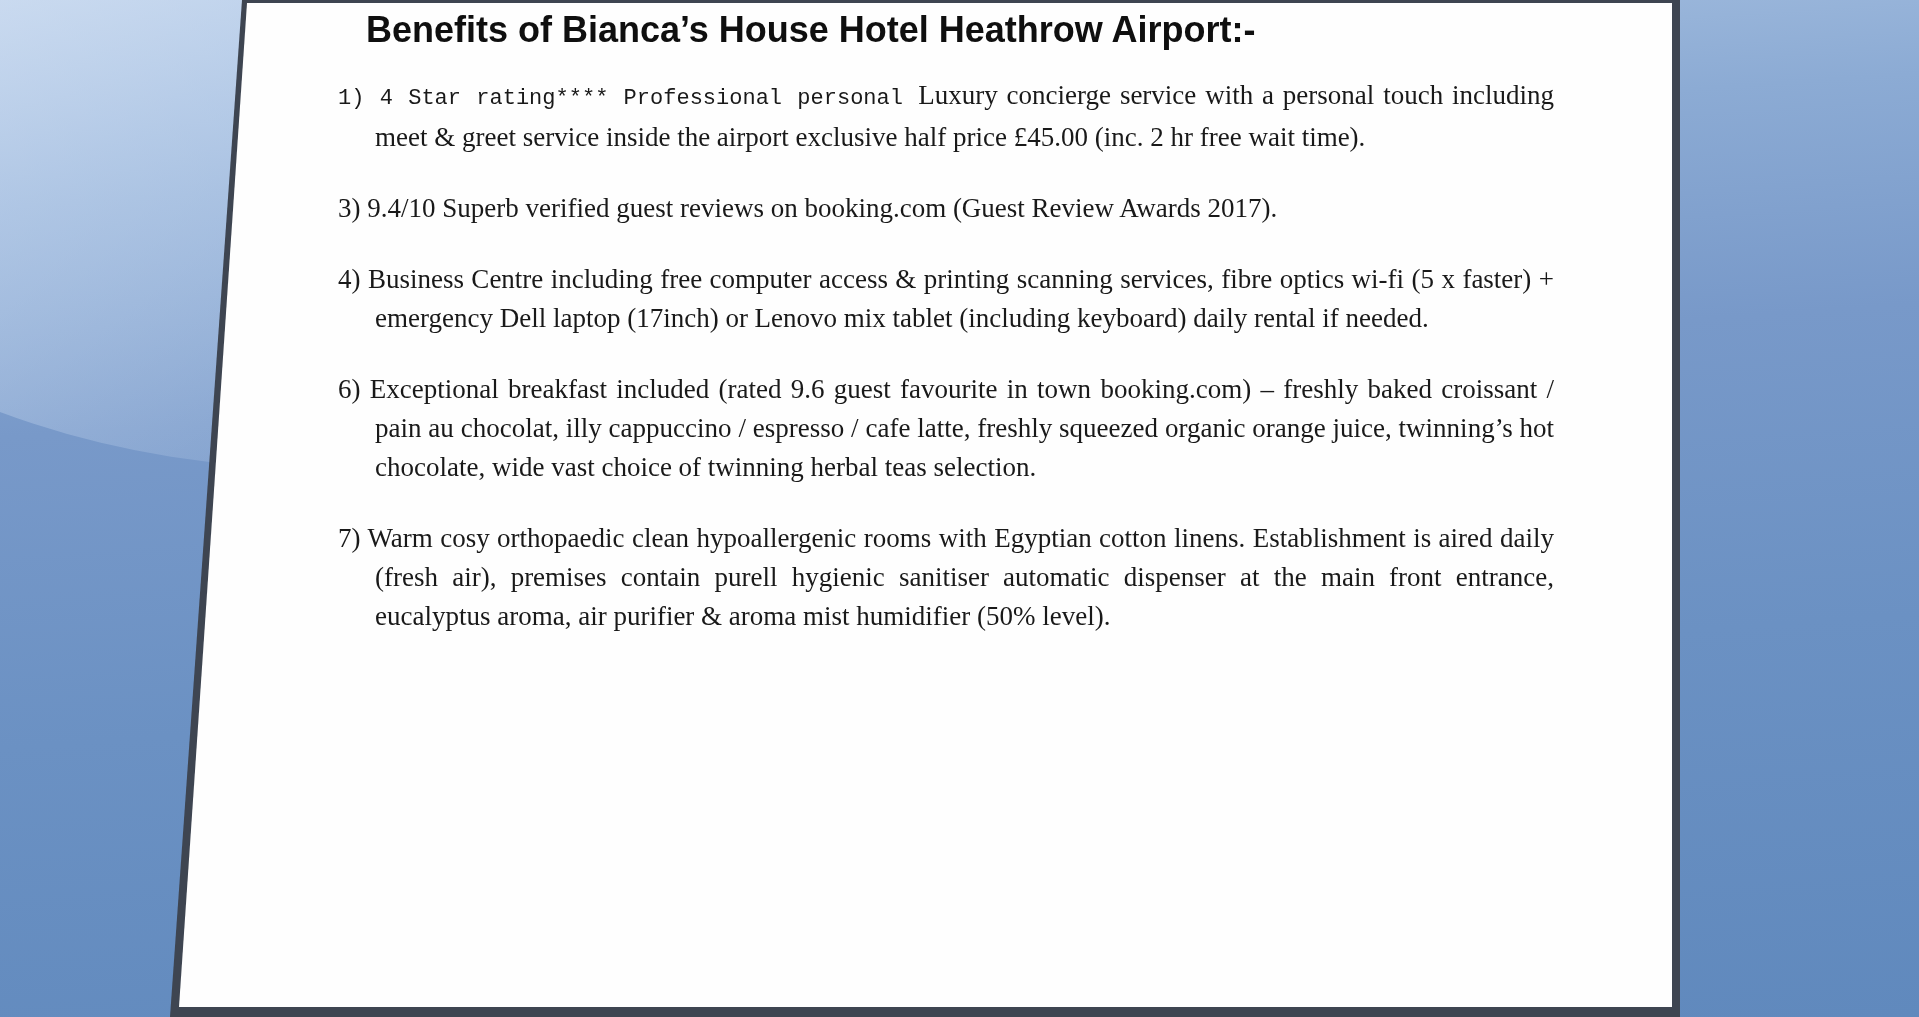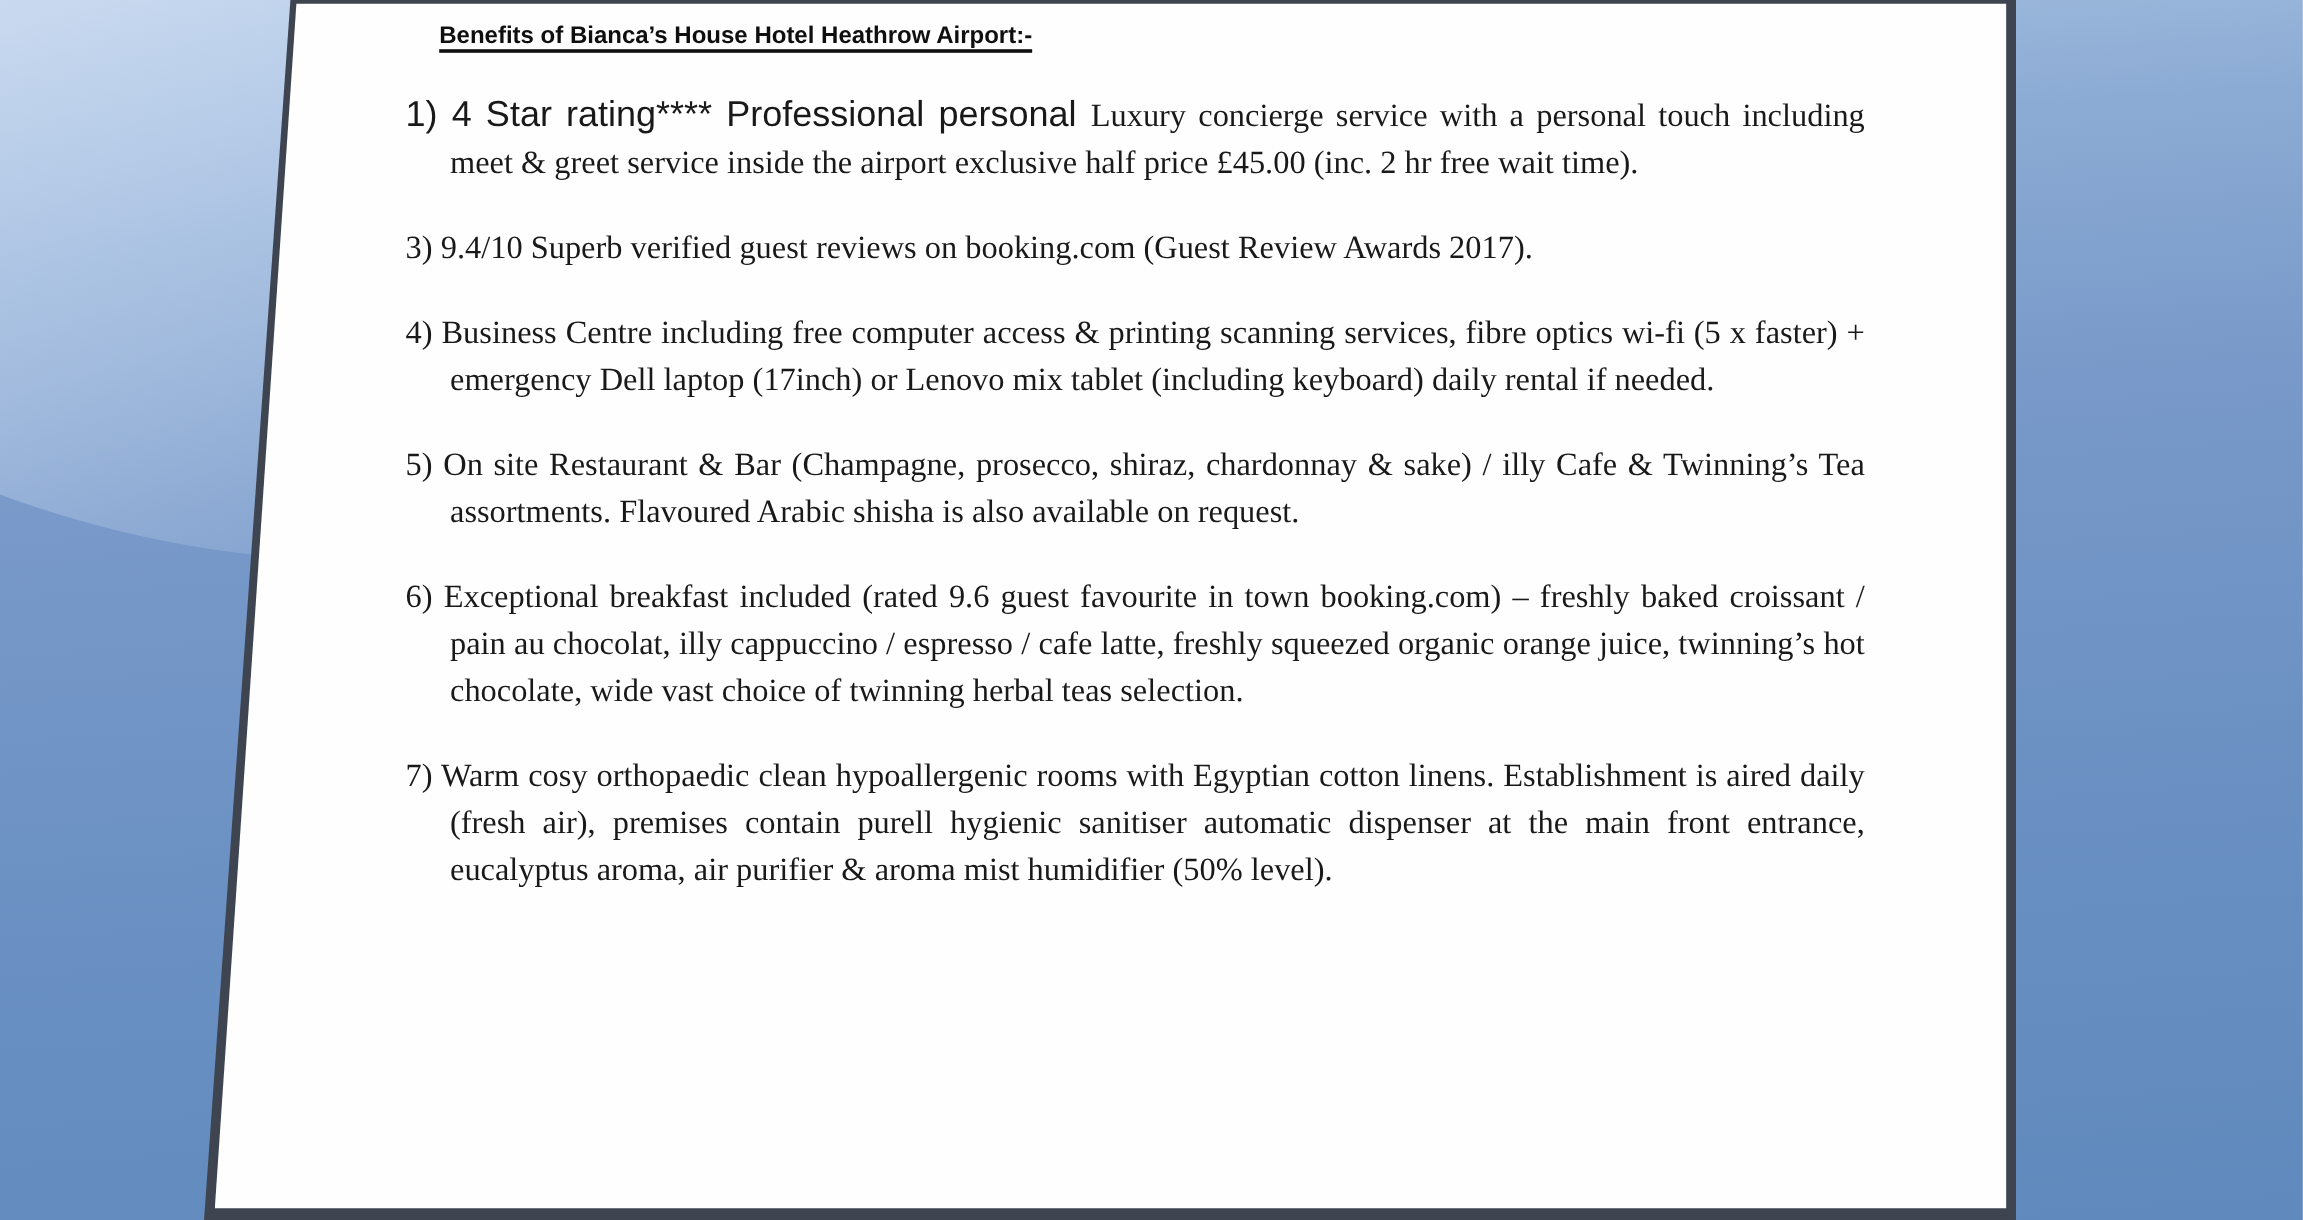--- a/index.html
+++ b/index.html
@@ -20,43 +20,42 @@
   }
   .slide-panel{
     position:absolute;inset:0;background:#fefefe;
     clip-path:polygon(247px 3px,1672px 3px,1672px 1007px,179px 1007px);
   }
   .slide-content{
     position:absolute;left:338px;top:10px;width:1216px;color:#191919;
   }
   .page-title{
     font-family:"Liberation Sans", sans-serif;
-    font-weight:bold;font-size:20px;line-height:40px;color:#0f0f0f;
-    text-decoration:underline;text-decoration-thickness:2.5px;text-underline-offset:5px;
+    font-weight:bold;font-size:36px;line-height:40px;color:#0f0f0f;
+    text-decoration-thickness:2.5px;text-underline-offset:5px;
     margin:0 0 26px 28px;
   }
   .benefits-list{margin:0;padding:0;}
   .item{
     font-size:27px;line-height:39px;text-align:justify;
     margin:0 0 32px 0;padding-left:37px;text-indent:-37px;
   }
   .item:last-child{margin-bottom:10px;}
   .seg-serif{font-family:"Liberation Serif", serif;}
-  .seg-sans{font-family:Liberation Sans, sans-serif;font-size:30px;}
+  .seg-sans{font-family:Liberation Mono, monospace;font-size:22px;}
 </style>
 </head>
 <body>
 
 <div class="bg-sheen"></div>
 <div class="slide-frame"></div>
 <div class="slide-panel"></div>
 
 <div class="slide-content">
   <h1 class="page-title">Benefits of Bianca’s House Hotel Heathrow Airport:-</h1>
   <div class="benefits-list">
       <p class="item"><span class="seg-sans">1) 4 Star rating**** Professional personal </span><span class="seg-serif">Luxury concierge service with a personal touch including meet &amp; greet service inside the airport exclusive half price £45.00 (inc. 2 hr free wait time).</span></p>
       <p class="item"><span class="seg-serif">3) 9.4/10 Superb verified guest reviews on booking.com (Guest Review Awards 2017).</span></p>
       <p class="item"><span class="seg-serif">4) Business Centre including free computer access &amp; printing scanning services, fibre optics wi-fi (5 x faster) + emergency Dell laptop (17inch) or Lenovo mix tablet (including keyboard) daily rental if needed.</span></p>
-      <p class="item"><span class="seg-serif">5) On site Restaurant &amp; Bar (Champagne, prosecco, shiraz, chardonnay &amp; sake) / illy Cafe &amp; Twinning’s Tea assortments. Flavoured Arabic shisha is also available on request.</span></p>
       <p class="item"><span class="seg-serif">6) Exceptional breakfast included (rated 9.6 guest favourite in town booking.com) – freshly baked croissant / pain au chocolat, illy cappuccino / espresso / cafe latte, freshly squeezed organic orange juice, twinning’s hot chocolate, wide vast choice of twinning herbal teas selection.</span></p>
       <p class="item"><span class="seg-serif">7) Warm cosy orthopaedic clean hypoallergenic rooms with Egyptian cotton linens. Establishment is aired daily (fresh air), premises contain purell hygienic sanitiser automatic dispenser at the main front entrance, eucalyptus aroma, air purifier &amp; aroma mist humidifier (50% level).</span></p>
     </div>
 </div>
 
 </body></html>

